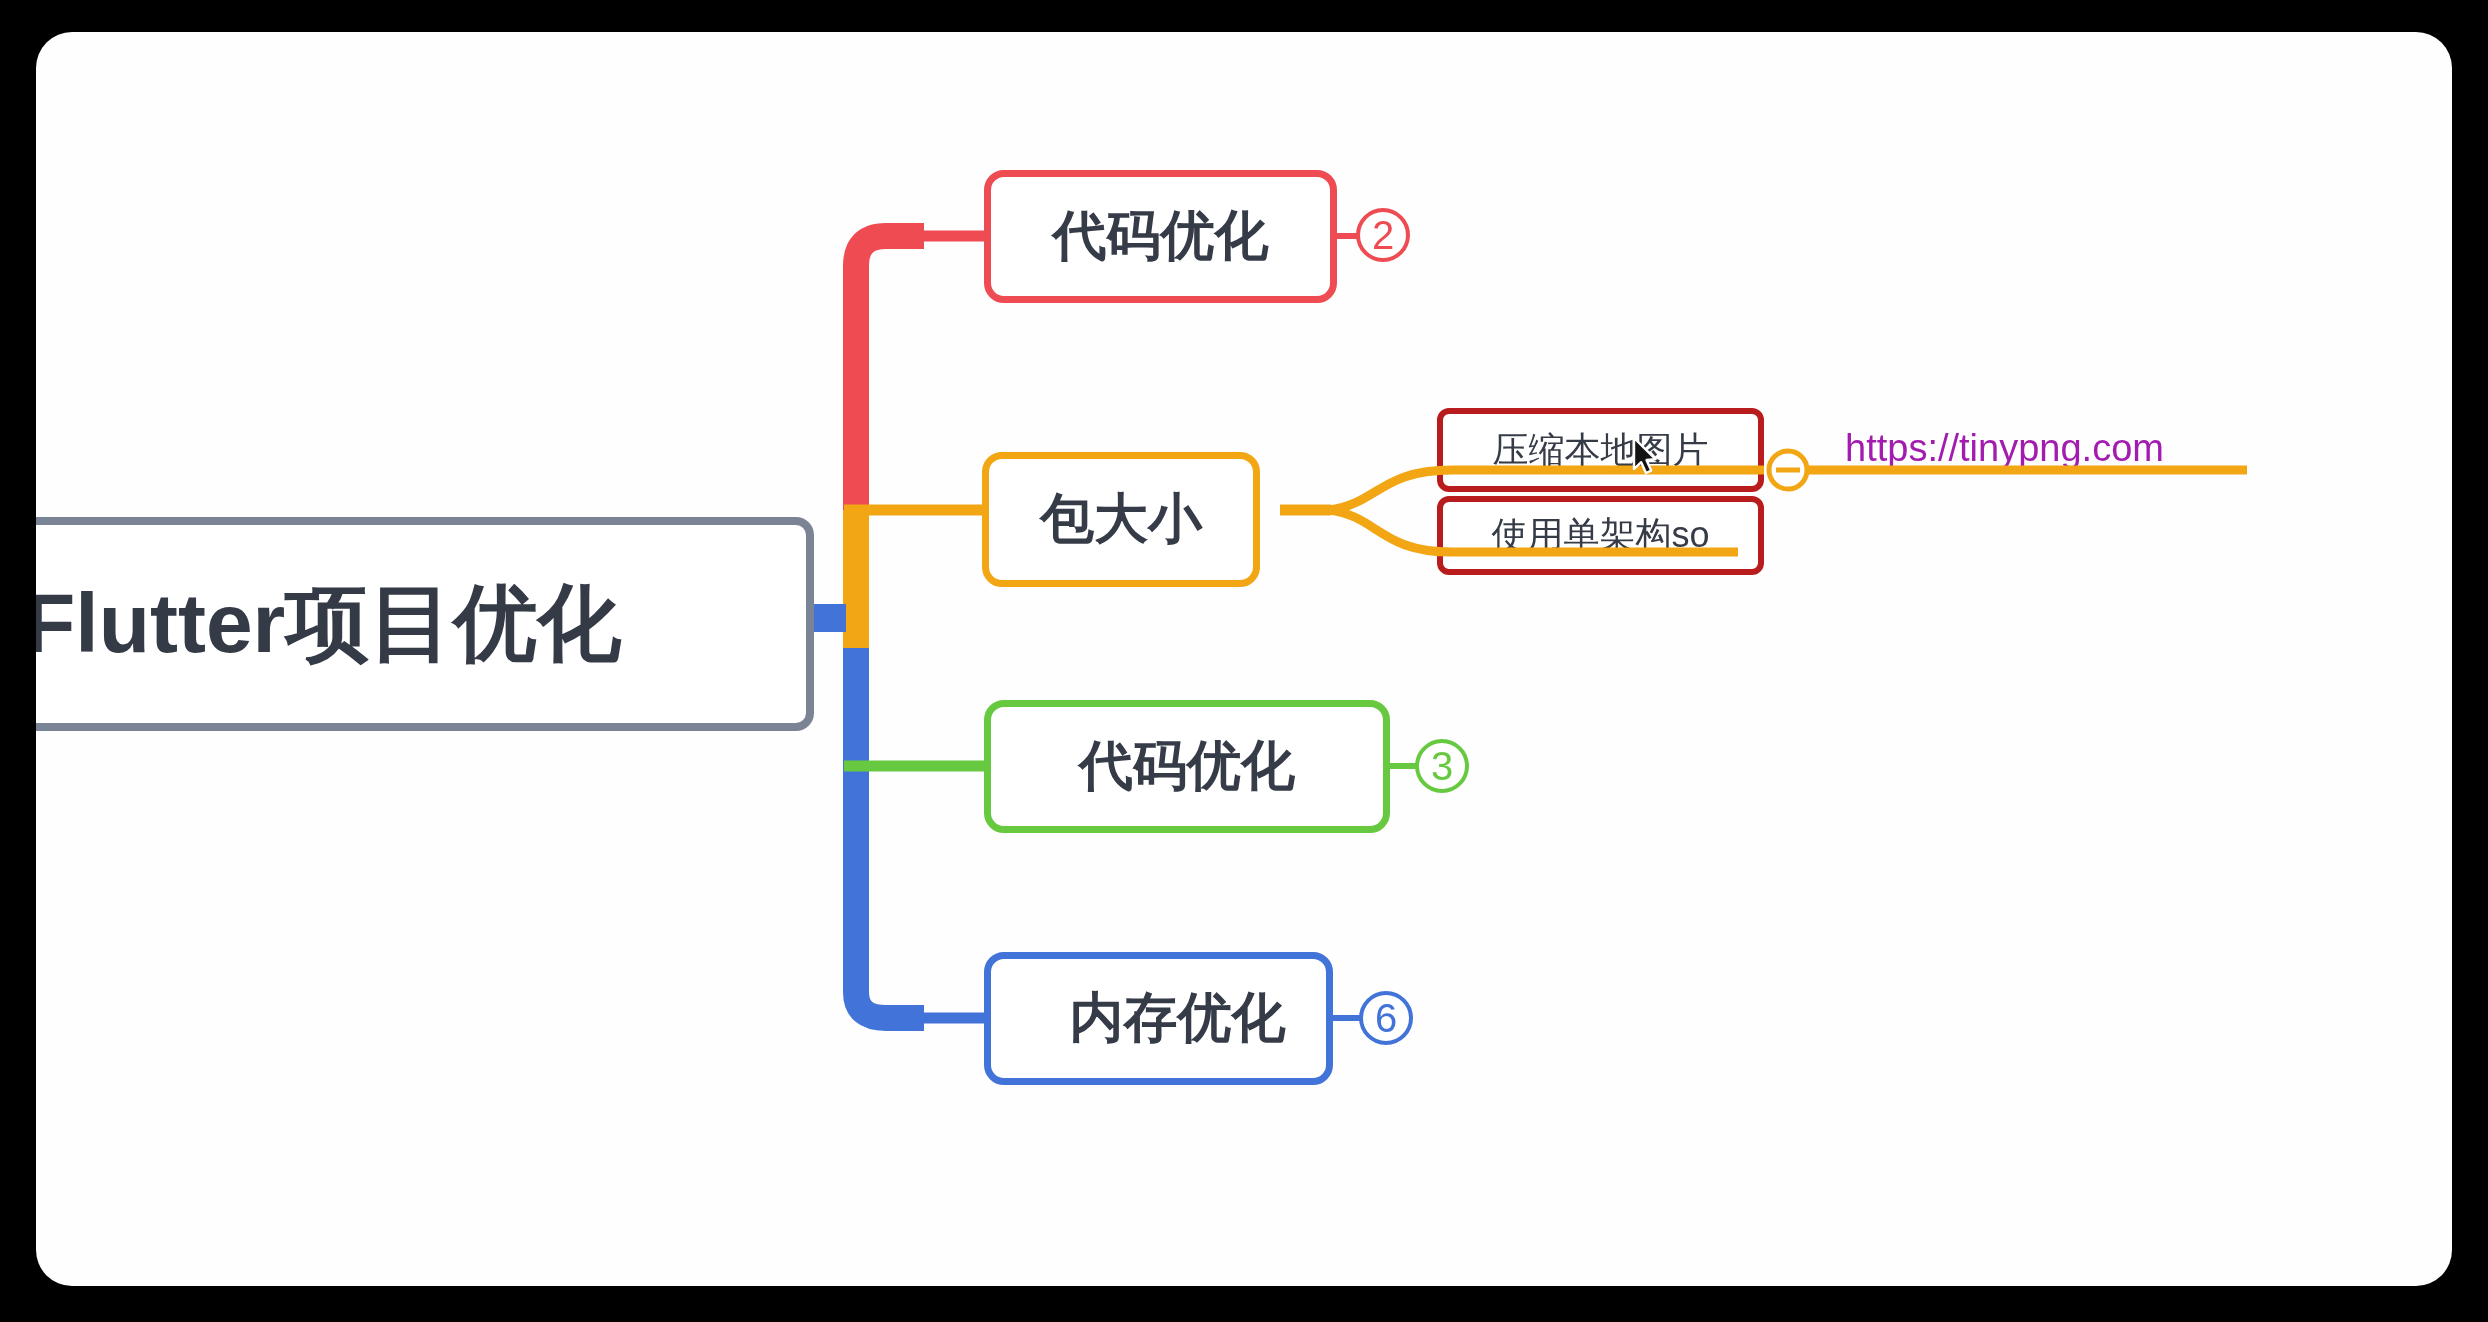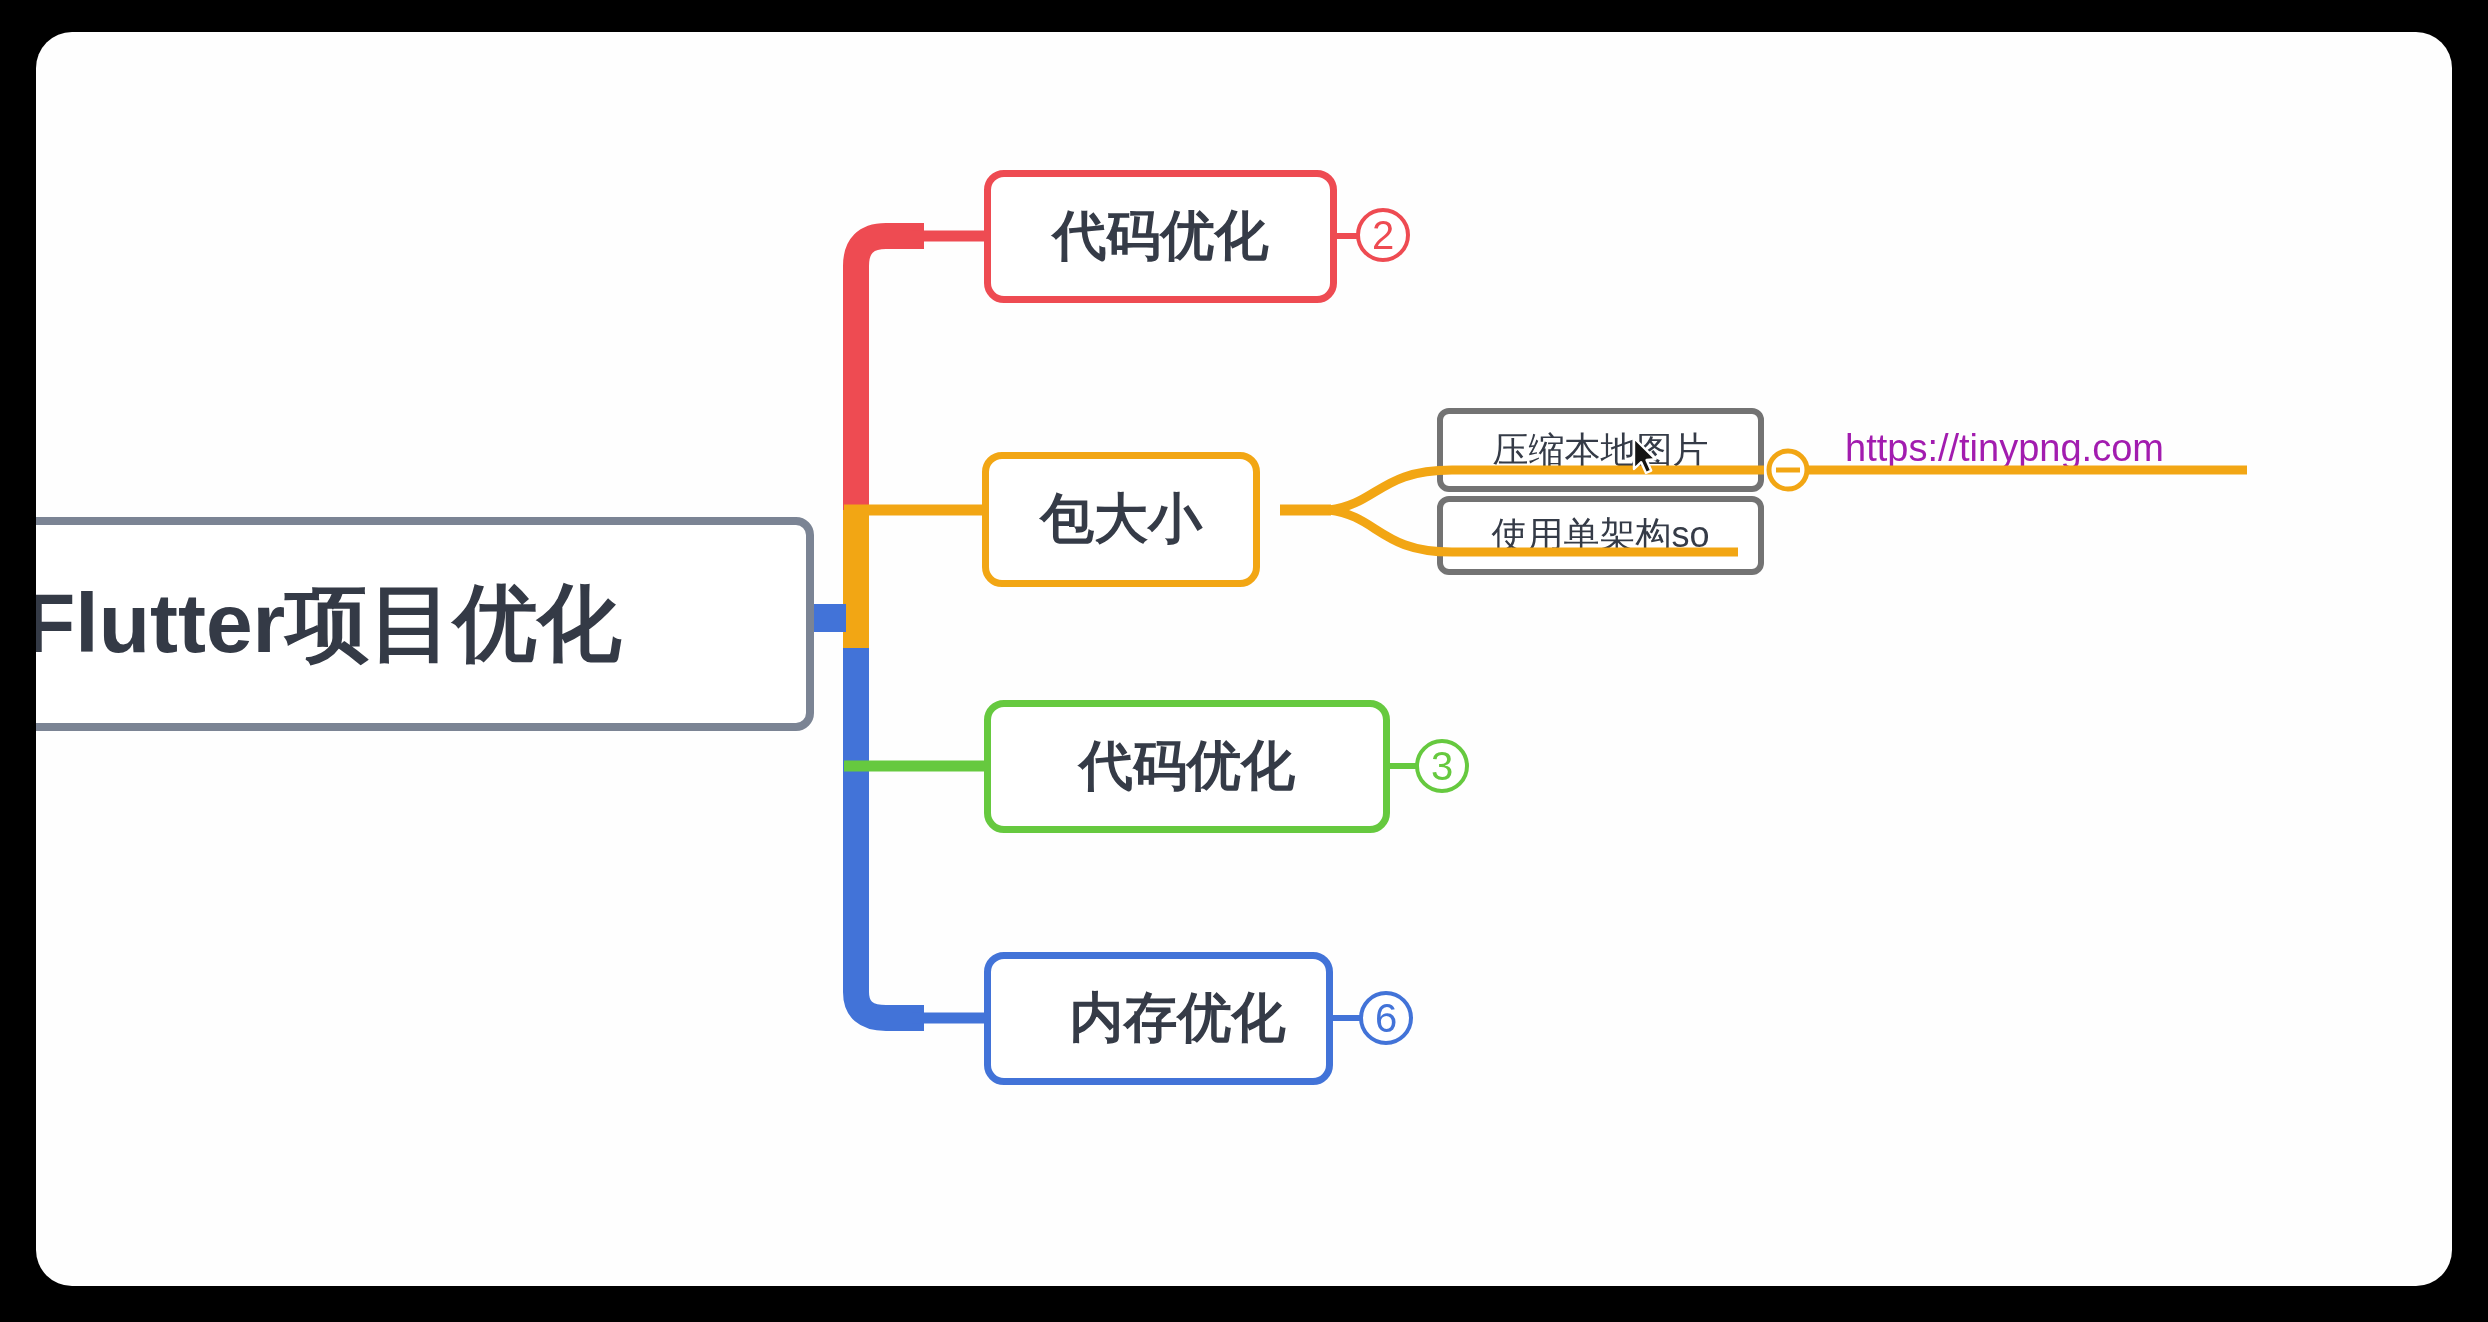--- a/index.html
+++ b/index.html
@@ -40,21 +40,21 @@
     background:#fff;border-width:4px;border-style:solid;
     display:flex;align-items:center;justify-content:center;
     font-size:40px;font-weight:300;z-index:2;
   }
   .badge-2{left:1320px;top:176px;border-color:#ee4b52;color:#ee4b52;}
   .badge-3{left:1379px;top:707px;border-color:#66c93f;color:#66c93f;}
   .badge-6{left:1323px;top:959px;border-color:#4273d8;color:#4273d8;}
   
   .child{
     position:absolute;box-sizing:border-box;background:#ffffff;
-    border:6px solid #737373;border-radius:12px;
+    border:6px solid #b91c1c;border-radius:12px;
     display:flex;align-items:center;justify-content:center;
     font-size:36px;font-weight:500;color:#353b47;z-index:2;
   }
   .child-1{left:1401px;top:376px;width:327px;height:84px;}
   .child-2{left:1401px;top:464px;width:327px;height:79px;justify-content:center;}
   
   .url{
     position:absolute;left:1809px;top:389px;height:54px;
     display:flex;align-items:center;
     font-size:38px;font-weight:400;color:#a21caf;z-index:2;white-space:nowrap;

